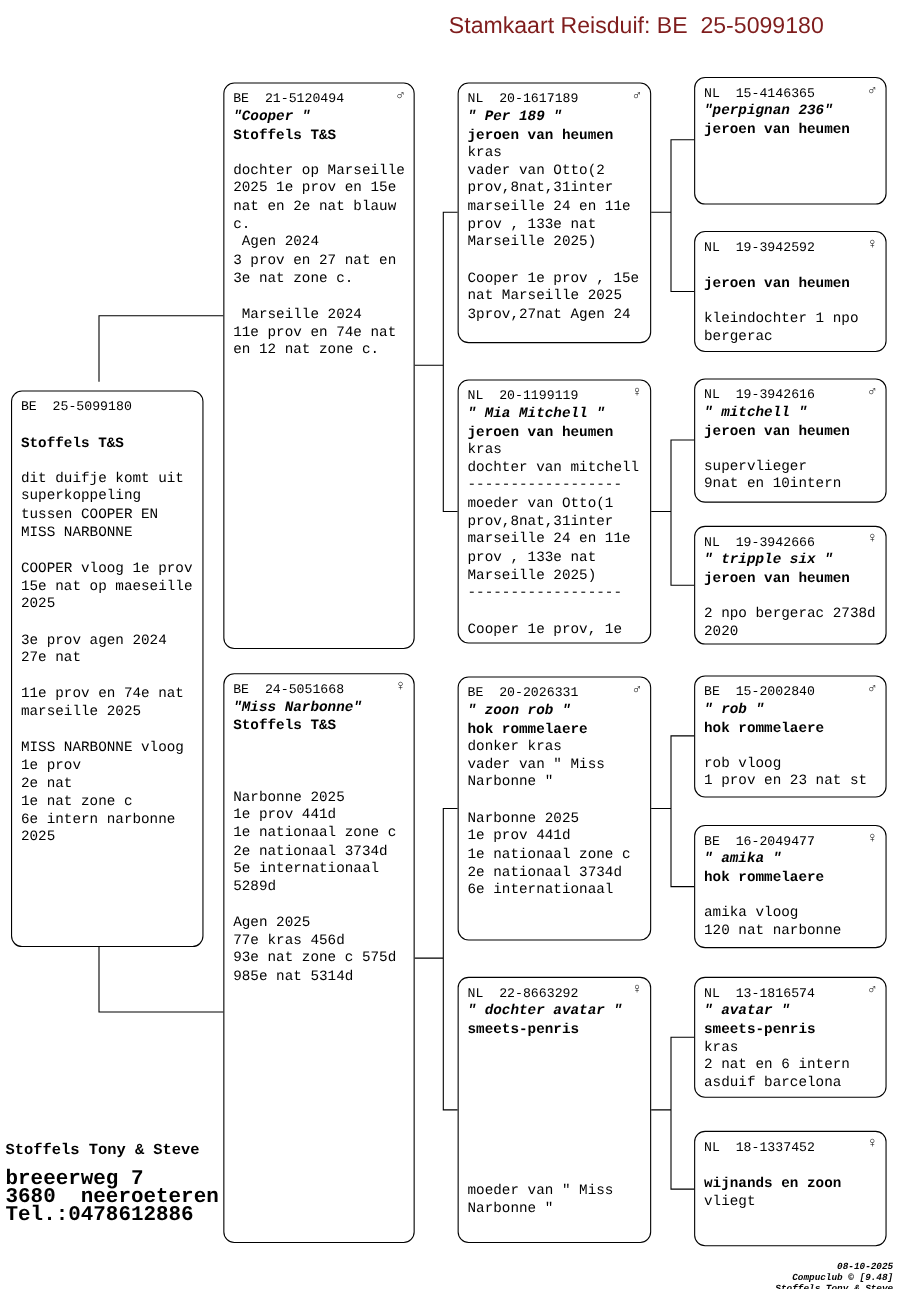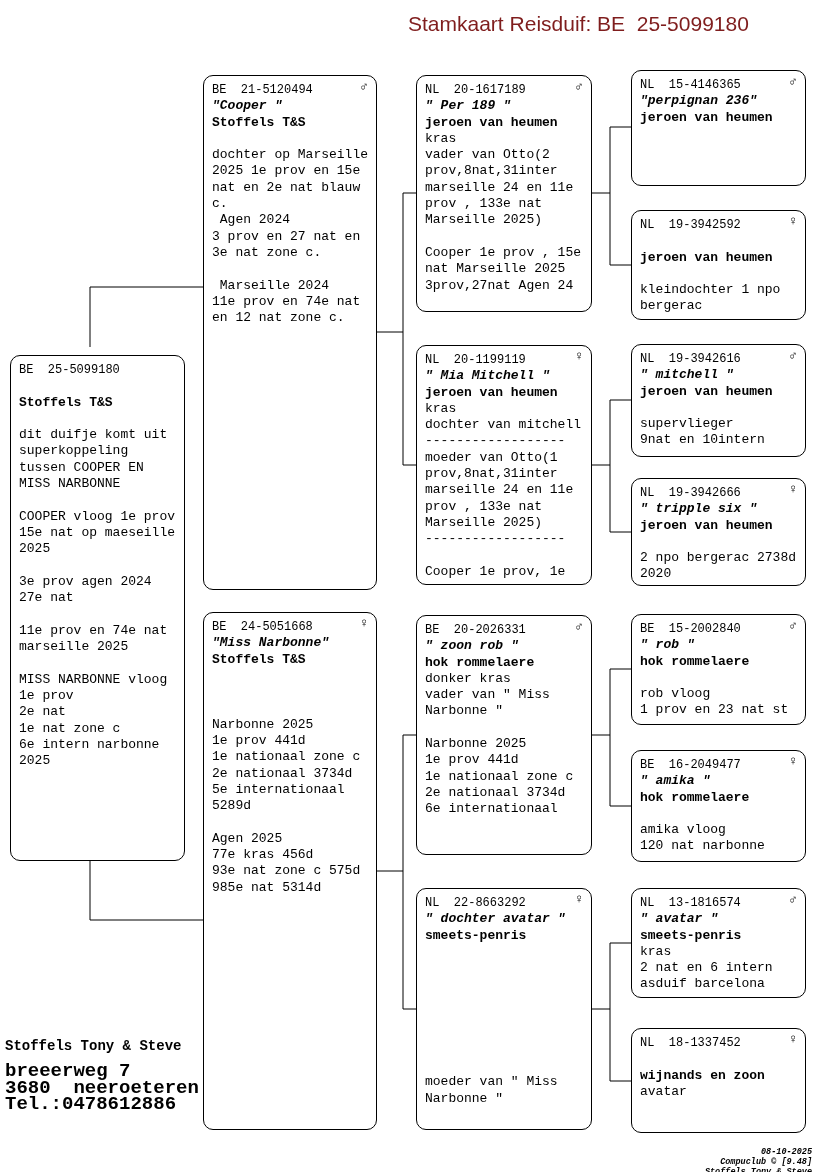--- a/index.html
+++ b/index.html
@@ -271,21 +271,21 @@
         <div class="bl txt">asduif barcelona</div>
       </div>
   </div>
 
   <div class="pbox" style="left:631px;top:1028px;width:175px;height:105px;">
     <span class="sex">♀</span>
     <div class="lines">
         <div class="bl ring">NL  18-1337452</div>
         <div class="bl blank">&nbsp;</div>
         <div class="bl loft">wijnands en zoon</div>
-        <div class="bl txt">avatar</div>
+        <div class="bl txt">vliegt</div>
       </div>
   </div>
 
   <div id="owner">
     <div class="oname">Stoffels Tony &amp; Steve</div>
     <div class="oline">breeerweg 7</div>
     <div class="oline">3680  neeroeteren</div>
     <div class="oline">Tel.:0478612886</div>
   </div>
 

